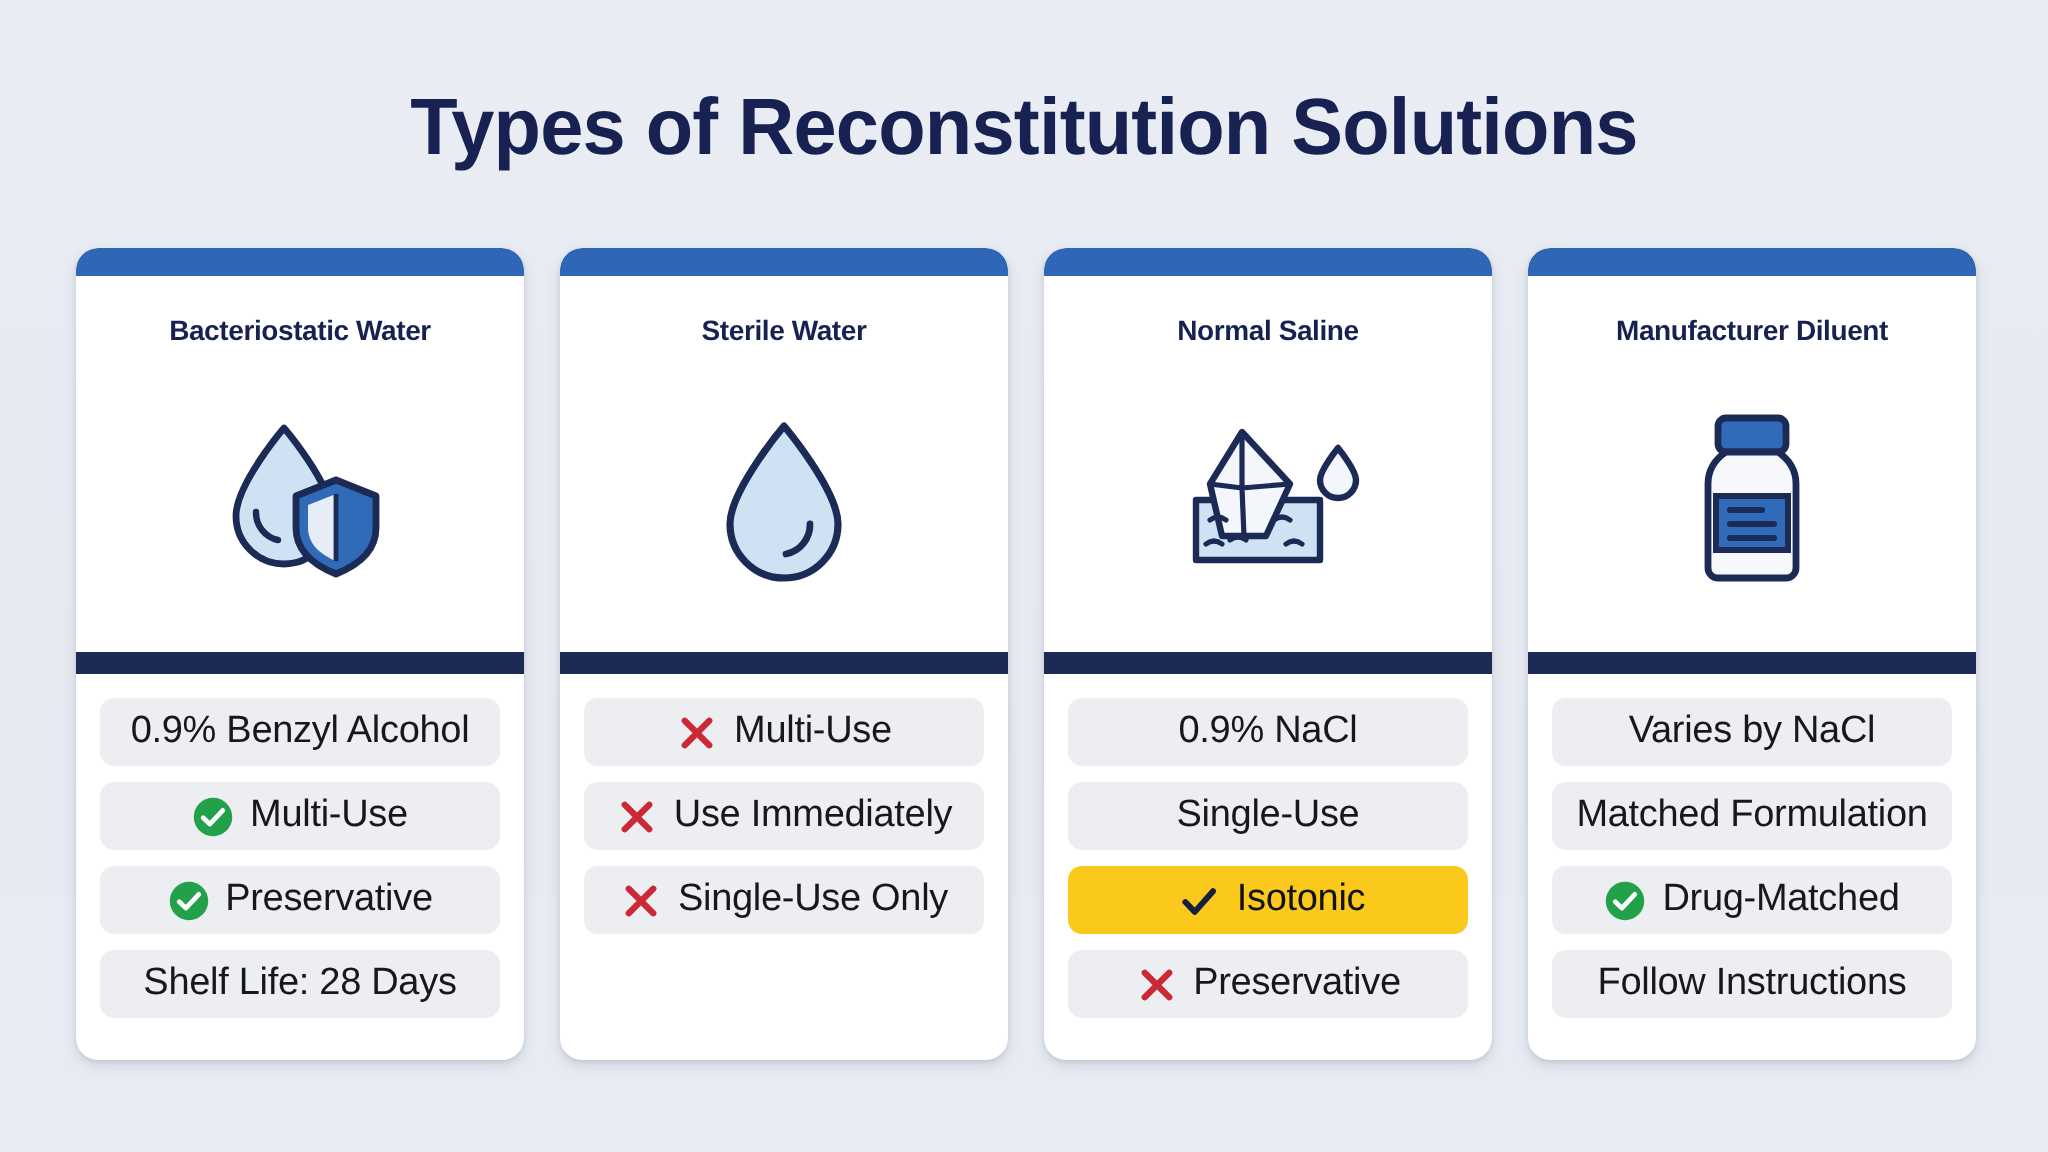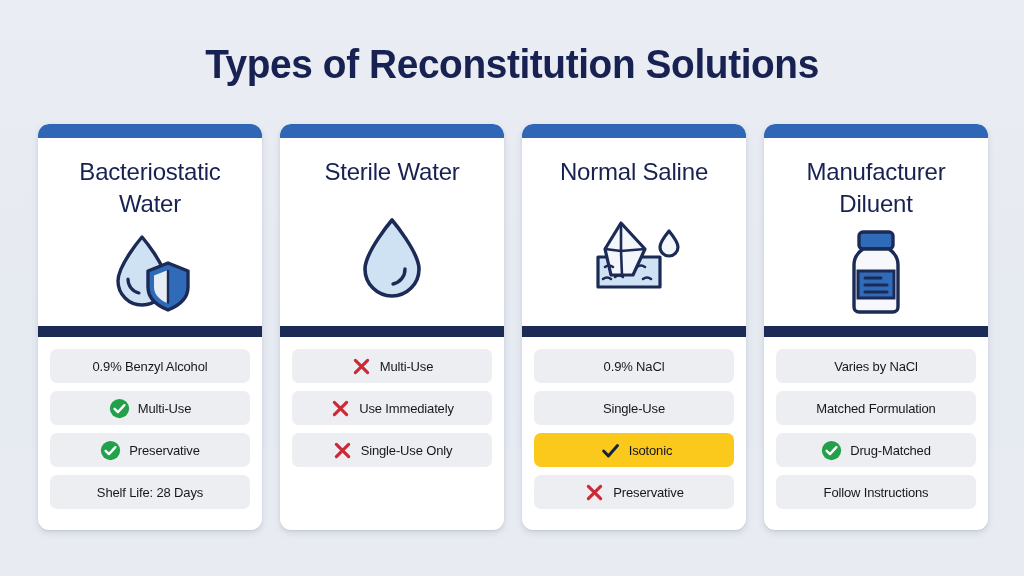--- a/index.html
+++ b/index.html
@@ -73,22 +73,22 @@
   .card-head {
     flex: 0 0 auto;
     height: 188px;
     display: flex;
     flex-direction: column;
     align-items: center;
     padding-top: 18px;
   }
 
   .card-title {
-    font-size: 24px;
-    font-weight: normal;
+    font-size: 14px;
+    font-weight: bold;
     color: #172252;
     text-align: center;
     line-height: 1.33;
     letter-spacing: -0.2px;
     padding: 0 10px;
   }
 
   .icon-wrap {
     flex: 1 1 auto;
     display: flex;
@@ -122,21 +122,21 @@
     gap: 8px;
     padding: 0 6px;
   }
 
   .row.highlight {
     background: #fbc81c;
     padding-left: 10px;
   }
 
   .row-text {
-    font-size: 13px;
+    font-size: 19px;
     color: #17181c;
     white-space: nowrap;
     letter-spacing: -0.15px;
   }
 
   .row.highlight .row-text { color: #12131a; }
 
   
   .marker { flex: 0 0 auto; display: flex; align-items: center; }
   .marker svg { display: block; }

